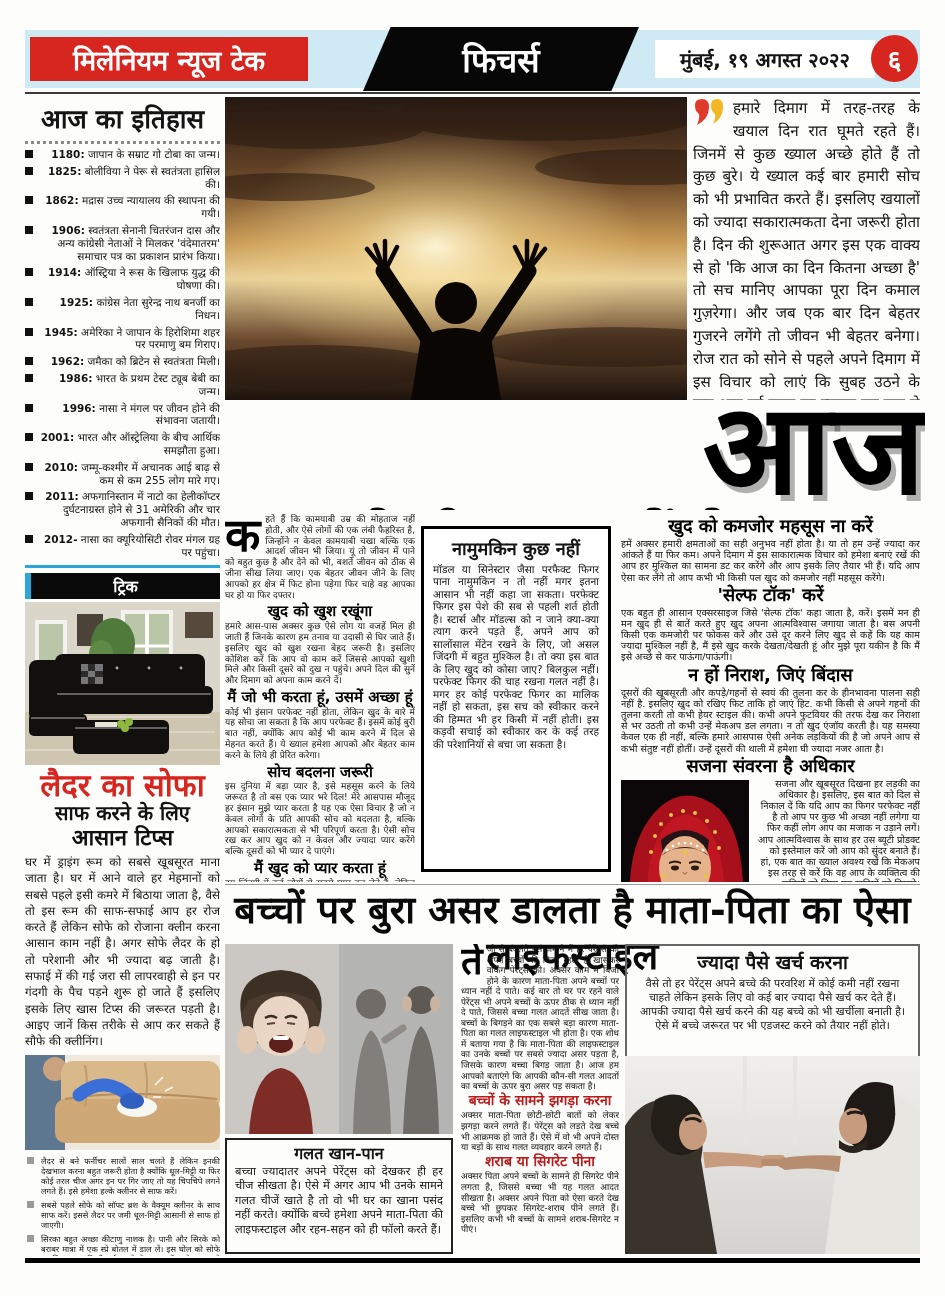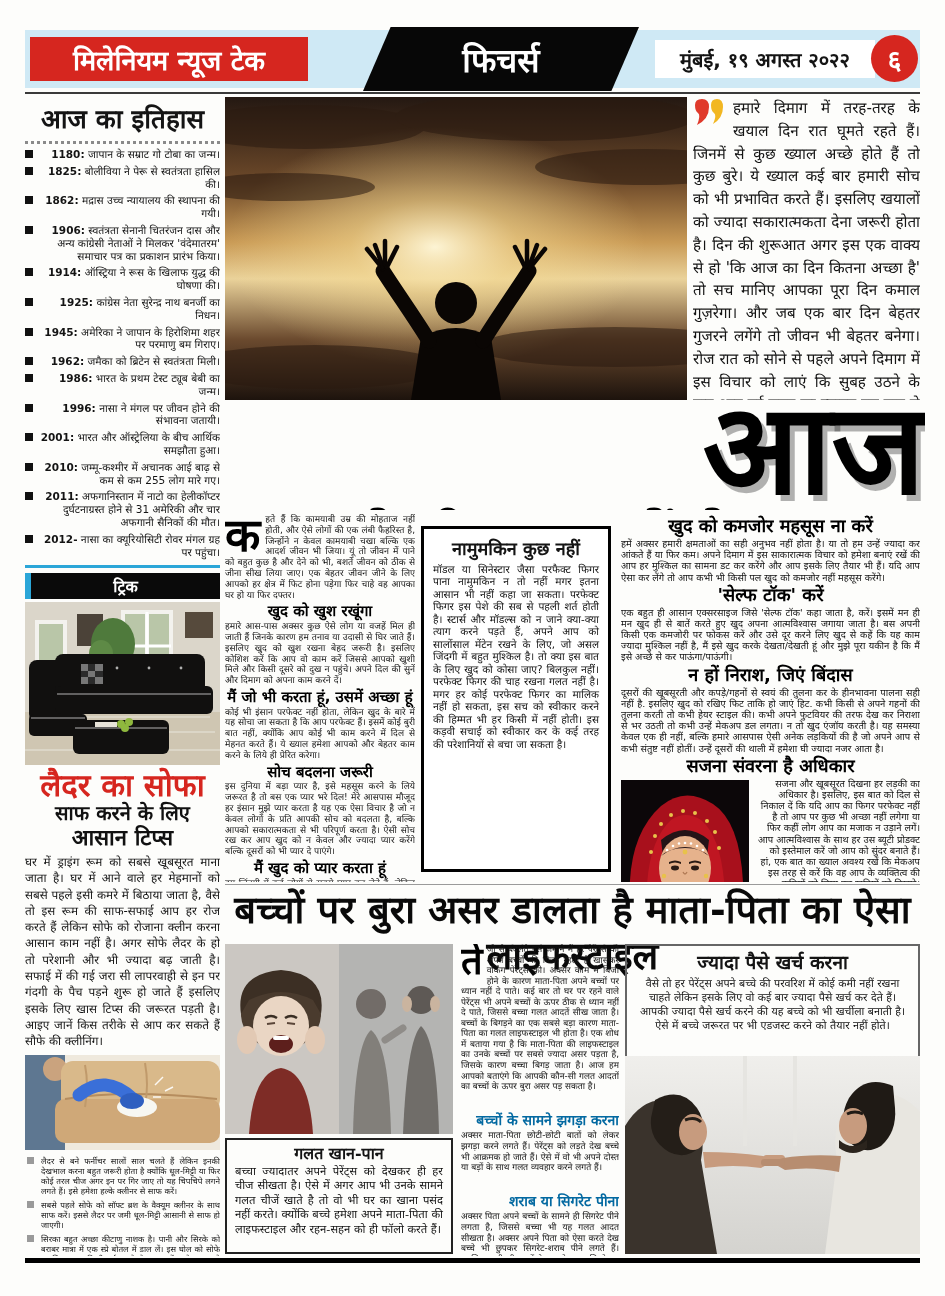--- a/index.html
+++ b/index.html
@@ -85,21 +85,21 @@
   
   .bottom{position:absolute;left:225px;top:888px;width:695px;height:368px;}
   .bottom-headline{margin:0;text-align:center;font-size:38px;font-weight:bold;line-height:1.2;color:#090909;}
   .b-left-photos{position:absolute;left:0;top:56px;width:228px;height:190px;}
   .b-left-box{position:absolute;left:0;top:250px;width:228px;height:116px;border:2px solid #222;
               padding:2px 8px;box-sizing:border-box;overflow:hidden;}
   .b-left-box h3{margin:0;text-align:center;font-size:16px;}
   .b-left-box p{margin:1px 0 0 0;font-size:11.3px;line-height:1.28;text-align:justify;}
   .b-mid{position:absolute;left:236px;top:56px;width:158px;height:312px;overflow:hidden;
          font-size:8.8px;line-height:1.2;text-align:justify;}
-  .b-mid h3{margin:20px 0 2px 0;font-size:14px;text-align:right;color:#0369a1;}
+  .b-mid h3{margin:0 0 2px 0;font-size:14px;text-align:center;color:#b91c1c;}
   .b-mid p{margin:0;}
   .dropcap2{float:left;font-size:38px;line-height:32px;font-weight:bold;margin:1px 4px 0 0;color:#000;}
   .b-right-box{position:absolute;left:400px;top:56px;width:295px;height:130px;border:2px solid #666;
                padding:3px 10px;box-sizing:border-box;overflow:hidden;}
   .b-right-box h3{margin:0;text-align:center;font-size:19px;}
   .b-right-box p{margin:2px 0 0 0;font-size:10.8px;line-height:1.3;text-align:center;}
   .b-right-photo{position:absolute;left:400px;top:168px;width:295px;height:198px;}
 
   .bottom-rule{position:absolute;left:25px;top:1258px;width:895px;height:5px;background:#000;}
 </style>

